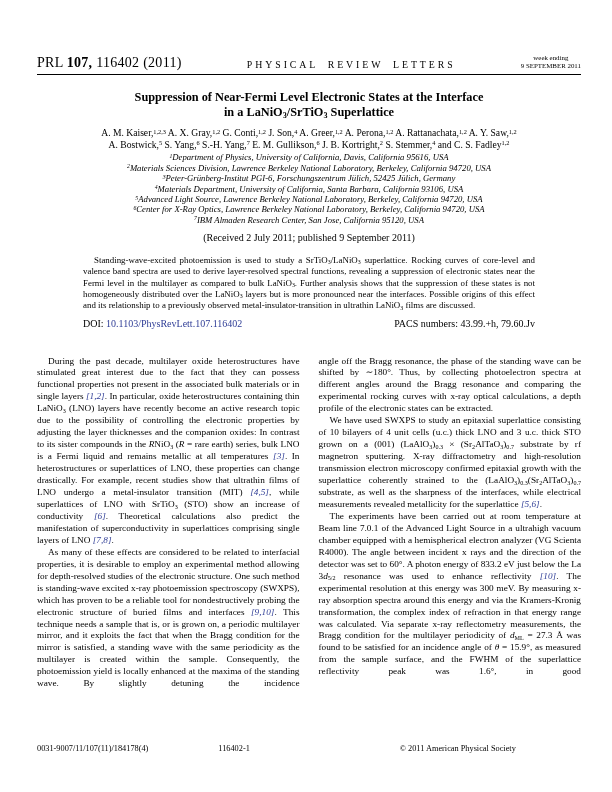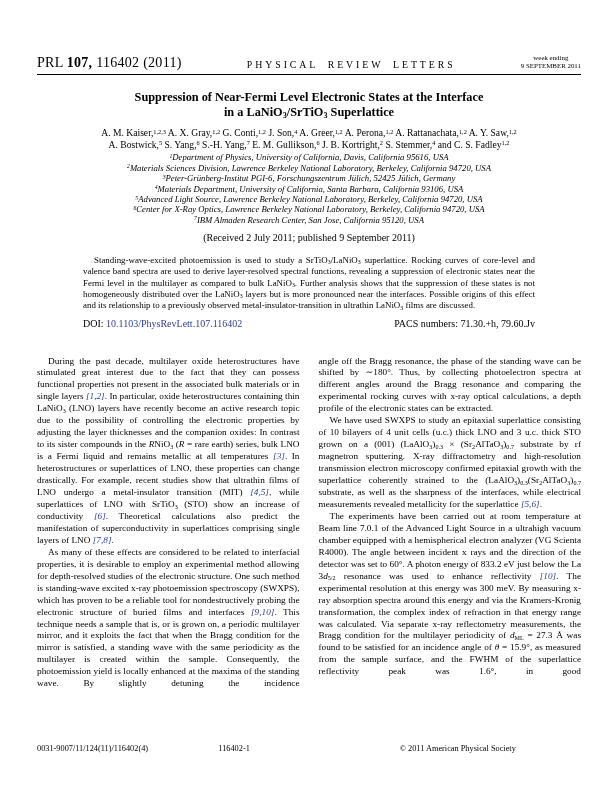--- a/index.html
+++ b/index.html
@@ -102,35 +102,35 @@
 
     <div class="received">(Received 2 July 2011; published 9 September 2011)</div>
 
     <div class="abstract">Standing-wave-excited photoemission is used to study a SrTiO<span class="seg-sub">3</span>/LaNiO<span class="seg-sub">3</span> superlattice. Rocking curves of core-level and valence band spectra are used to derive layer-resolved spectral functions, revealing a suppression of electronic states near the Fermi level in the multilayer as compared to bulk LaNiO<span class="seg-sub">3</span>. Further analysis shows that the suppression of these states is not homogeneously distributed over the LaNiO<span class="seg-sub">3</span> layers but is more pronounced near the interfaces. Possible origins of this effect and its relationship to a previously observed metal-insulator-transition in ultrathin LaNiO<span class="seg-sub">3</span> films are discussed.</div>
 
     <div class="doi-row">
       <div>
         <span>DOI:</span>
         <a href="#" class="doi-link">10.1103/PhysRevLett.107.116402</a>
       </div>
-      <div>PACS numbers: 71.30.+h, 79.60.Jv</div>
+      <div>PACS numbers: 43.99.+h, 79.60.Jv</div>
     </div>
 
     <div class="cols">
       <div class="col">
         <div class="para">During the past decade, multilayer oxide heterostructures have stimulated great interest due to the fact that they can possess functional properties not present in the associated bulk materials or in single layers <span class="seg-ref">[1,2]</span>. In particular, oxide heterostructures containing thin LaNiO<span class="seg-sub">3</span> (LNO) layers have recently become an active research topic due to the possibility of controlling the electronic properties by adjusting the layer thicknesses and the companion oxides: In contrast to its sister compounds in the <span class="seg-i">R</span>NiO<span class="seg-sub">3</span> (<span class="seg-i">R</span> = rare earth) series, bulk LNO is a Fermi liquid and remains metallic at all temperatures <span class="seg-ref">[3]</span>. In heterostructures or superlattices of LNO, these properties can change drastically. For example, recent studies show that ultrathin films of LNO undergo a metal-insulator transition (MIT) <span class="seg-ref">[4,5]</span>, while superlattices of LNO with SrTiO<span class="seg-sub">3</span> (STO) show an increase of conductivity <span class="seg-ref">[6]</span>. Theoretical calculations also predict the manifestation of superconductivity in superlattices comprising single layers of LNO <span class="seg-ref">[7,8]</span>.</div>
         <div class="para cont">As many of these effects are considered to be related to interfacial properties, it is desirable to employ an experimental method allowing for depth-resolved studies of the electronic structure. One such method is standing-wave excited x-ray photoemission spectroscopy (SWXPS), which has proven to be a reliable tool for nondestructively probing the electronic structure of buried films and interfaces <span class="seg-ref">[9,10]</span>. This technique needs a sample that is, or is grown on, a periodic multilayer mirror, and it exploits the fact that when the Bragg condition for the mirror is satisfied, a standing wave with the same periodicity as the multilayer is created within the sample. Consequently, the photoemission yield is locally enhanced at the maxima of the standing wave. By slightly detuning the incidence</div>
       </div>
       <div class="col">
         <div class="para no-indent">angle off the Bragg resonance, the phase of the standing wave can be shifted by ∼180°. Thus, by collecting photoelectron spectra at different angles around the Bragg resonance and comparing the experimental rocking curves with x-ray optical calculations, a depth profile of the electronic states can be extracted.</div>
         <div class="para">We have used SWXPS to study an epitaxial superlattice consisting of 10 bilayers of 4 unit cells (u.c.) thick LNO and 3 u.c. thick STO grown on a (001) (LaAlO<span class="seg-sub">3</span>)<span class="seg-sub">0.3</span> × (Sr<span class="seg-sub">2</span>AlTaO<span class="seg-sub">3</span>)<span class="seg-sub">0.7</span> substrate by rf magnetron sputtering. X-ray diffractometry and high-resolution transmission electron microscopy confirmed epitaxial growth with the superlattice coherently strained to the (LaAlO<span class="seg-sub">3</span>)<span class="seg-sub">0.3</span>(Sr<span class="seg-sub">2</span>AlTaO<span class="seg-sub">3</span>)<span class="seg-sub">0.7</span> substrate, as well as the sharpness of the interfaces, while electrical measurements revealed metallicity for the superlattice <span class="seg-ref">[5,6]</span>.</div>
         <div class="para cont">The experiments have been carried out at room temperature at Beam line 7.0.1 of the Advanced Light Source in a ultrahigh vacuum chamber equipped with a hemispherical electron analyzer (VG Scienta R4000). The angle between incident x rays and the direction of the detector was set to 60°. A photon energy of 833.2 eV just below the La 3<span class="seg-i">d</span><span class="seg-sub">5/2</span> resonance was used to enhance reflectivity <span class="seg-ref">[10]</span>. The experimental resolution at this energy was 300 meV. By measuring x-ray absorption spectra around this energy and via the Kramers-Kronig transformation, the complex index of refraction in that energy range was calculated. Via separate x-ray reflectometry measurements, the Bragg condition for the multilayer periodicity of <span class="seg-i">d</span><span class="seg-sub">ML</span> = 27.3 Å was found to be satisfied for an incidence angle of <span class="seg-i">θ</span> = 15.9°, as measured from the sample surface, and the FWHM of the superlattice reflectivity peak was 1.6°, in good</div>
       </div>
     </div>
 
   </div>
 
   <div class="footer">
-    <span class="f-left">0031-9007/11/124(11)/116402(4)</span>
+    <span class="f-left">0031-9007/11/107(11)/184178(4)</span>
     <span class="f-center">116402-1</span>
     <span class="f-right">© 2011 American Physical Society</span>
   </div>
 </div>
 
 </body></html>

